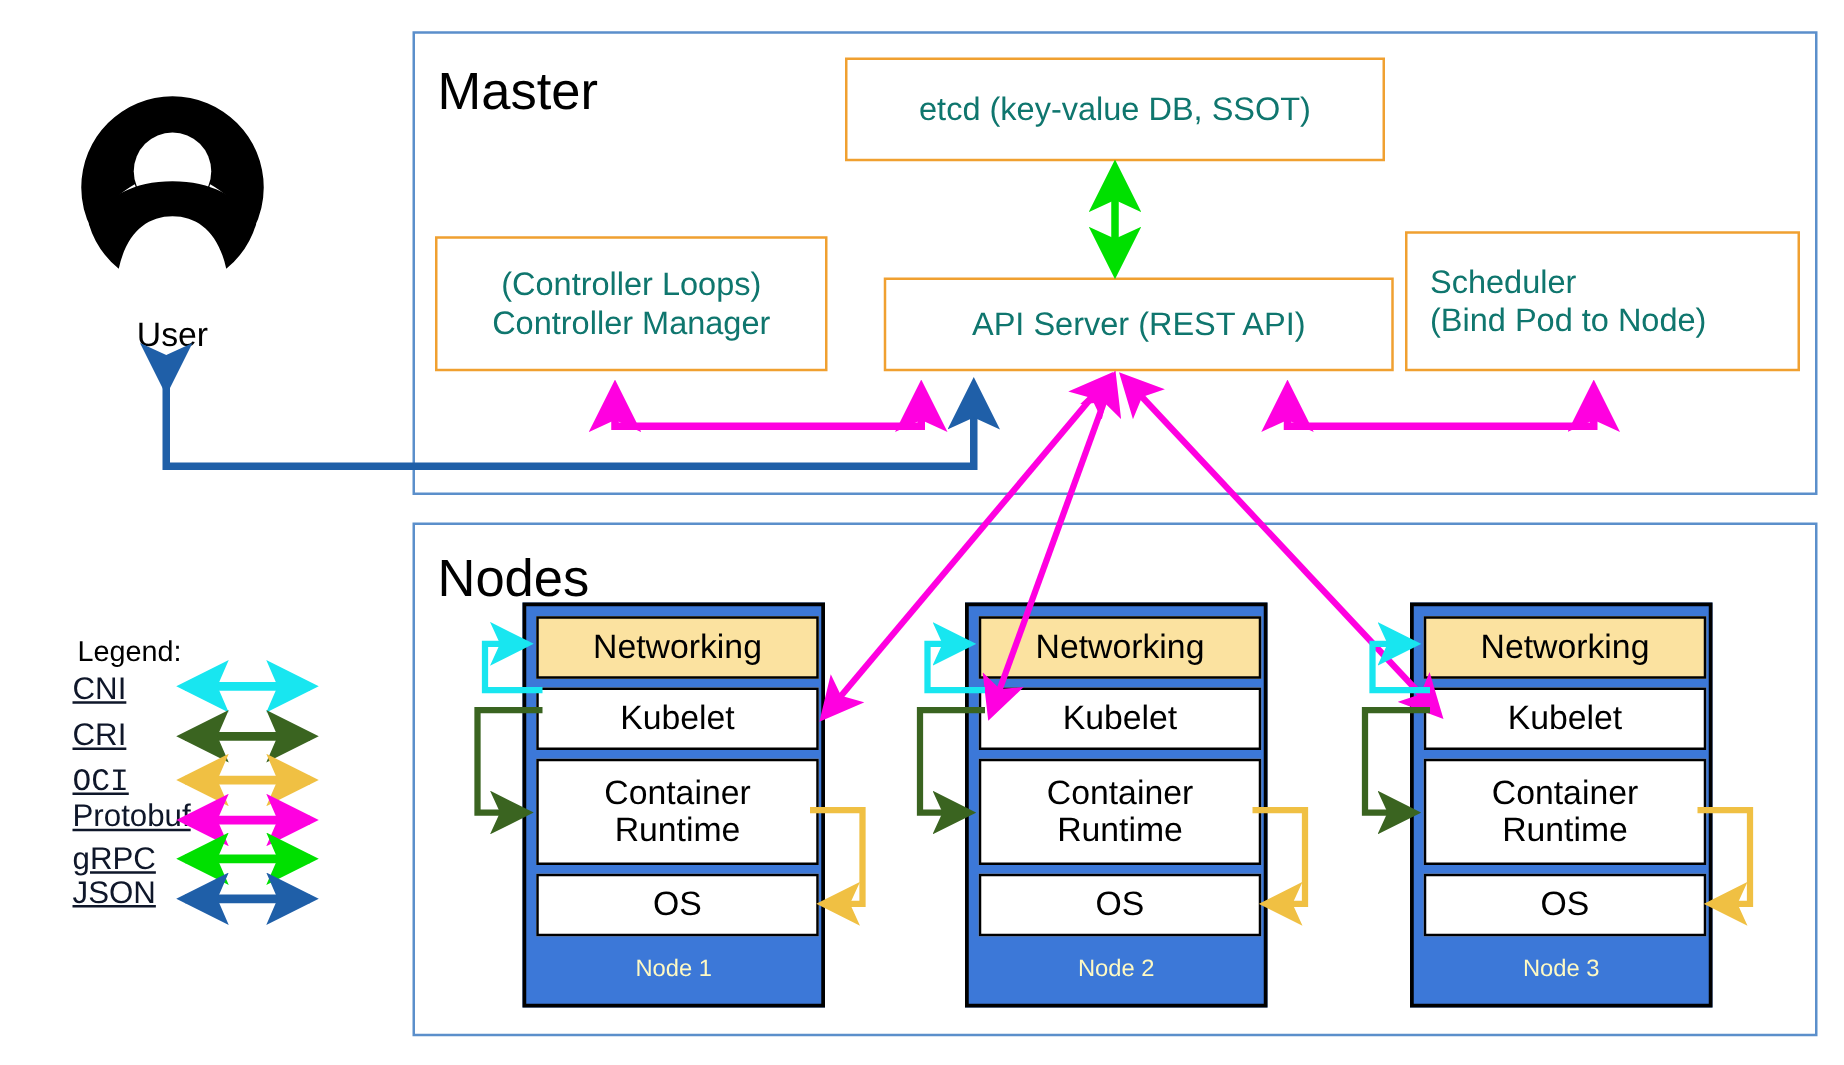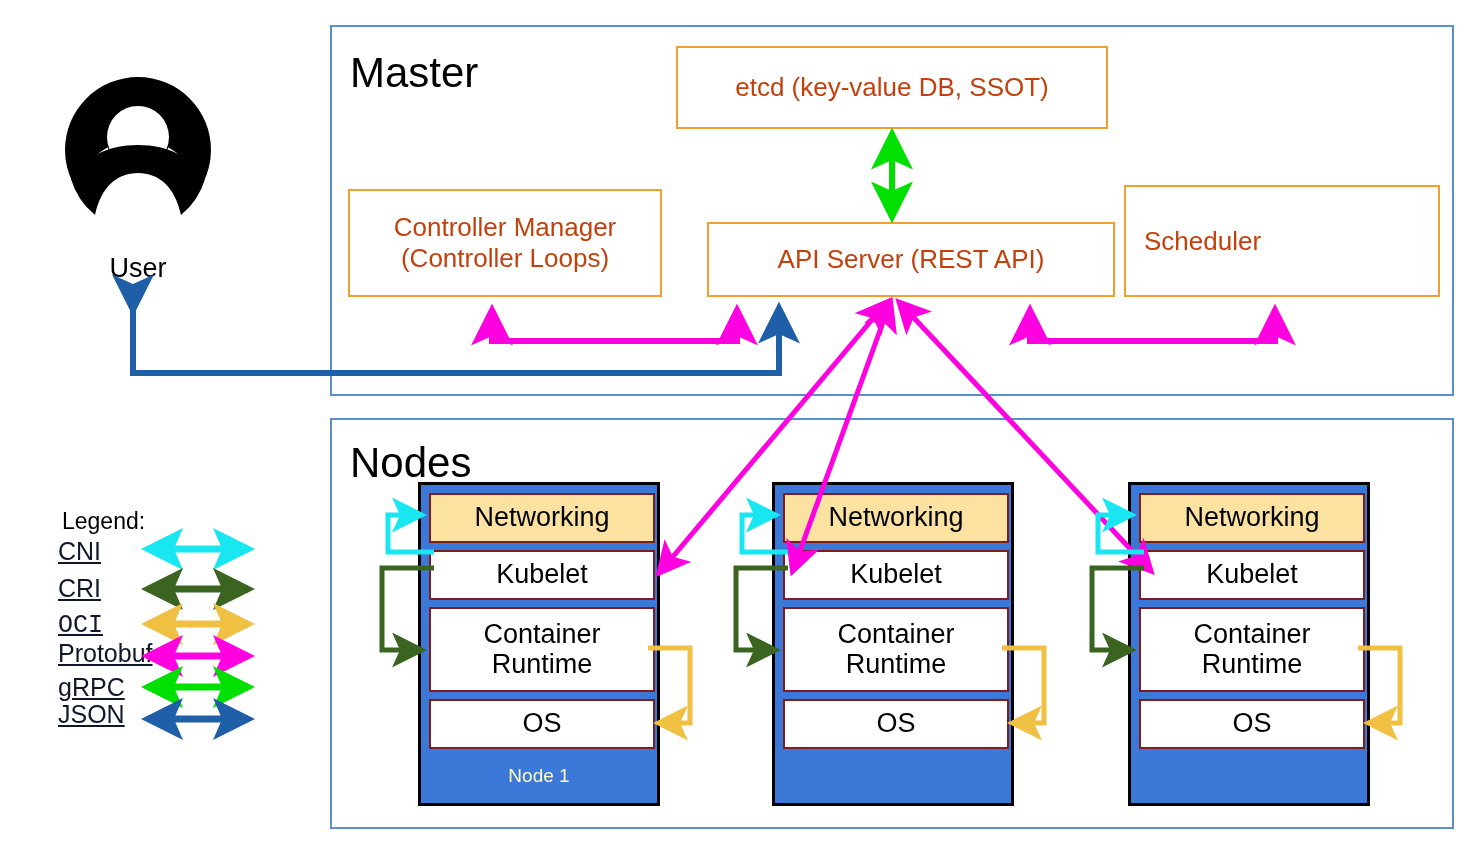--- a/index.html
+++ b/index.html
@@ -6,26 +6,26 @@
   body{width:1475px;height:852px;position:relative;overflow:hidden;
        font-family:"Liberation Sans","DejaVu Sans",sans-serif;}
 
   
   .group{position:absolute;border:2px solid #5B8FCB;background:transparent;}
   .group-title{position:absolute;font-size:42px;color:#000;line-height:1;white-space:nowrap;}
 
   
   .mbox{position:absolute;border:2px solid #F0A030;background:#ffffff;
         display:flex;align-items:center;justify-content:center;
-        text-align:center;font-size:26px;color:#c2410c;line-height:1.18;
+        text-align:center;font-size:26px;color:#0f766e;line-height:1.18;
         box-sizing:border-box;}
 
   
   .node{position:absolute;background:#3C78D8;border:3px solid #000;box-sizing:border-box;}
-  .node-layer{position:absolute;background:#ffffff;border:2px solid #7f1d1d;
+  .node-layer{position:absolute;background:#ffffff;border:2px solid #000000;
               box-sizing:border-box;display:flex;align-items:center;justify-content:center;
               text-align:center;font-size:27px;color:#000;line-height:1.1;}
   .node-layer.net{background:#FBE2A0;}
   .node-label{position:absolute;left:0;right:0;text-align:center;color:#fef9c3;font-size:19px;}
 
   
   .avatar{position:absolute;}
 
   .user-caption{position:absolute;font-size:27px;color:#000;text-align:center;white-space:nowrap;}
 
@@ -44,30 +44,31 @@
 <div class="group-title" style="left:350px;top:52px;">Master</div>
 
 <div class="group" style="left:330px;top:418px;width:1120px;height:407px;"></div>
 <div class="group-title" style="left:350px;top:442px;">Nodes</div>
 
 <div class="mbox" style="left:676px;top:46px;width:432px;height:83px;">
   <span>etcd (key-value DB, SSOT)</span>
 </div>
 
 <div class="mbox" style="left:348px;top:189px;width:314px;height:108px;flex-direction:column;">
+  <span>(Controller Loops)</span>
   <span>Controller Manager</span>
-  <span>(Controller Loops)</span>
 </div>
 
 <div class="mbox" style="left:707px;top:222px;width:408px;height:75px;">
   <span>API Server (REST API)</span>
 </div>
 
 <div class="mbox" style="left:1124px;top:185px;width:316px;height:112px;flex-direction:column;align-items:flex-start;padding-left:18px;">
   <span>Scheduler</span>
+  <span>(Bind Pod to Node)</span>
 </div>
 
 <div class="avatar" style="left:63px;top:75px;width:150px;height:150px;">
   <svg width="150" height="150" viewBox="0 0 150 150">
     <path d="M75 2 A73 73 0 0 1 148 75 A73 73 0 0 1 140 108
              C128 86 108 72 95 68
              A31 31 0 0 0 55 68
              C42 72 22 86 10 108
              A73 73 0 0 1 2 75 A73 73 0 0 1 75 2 Z" fill="#000000"></path>
     <circle cx="75" cy="62" r="32" fill="#000000"></circle>
@@ -103,36 +104,38 @@
   <div class="node-layer" style="left:8px;top:65px;width:226px;height:50px;">
     <span>Kubelet</span>
   </div>
   <div class="node-layer" style="left:8px;top:122px;width:226px;height:85px;flex-direction:column;">
     <span>Container</span>
     <span>Runtime</span>
   </div>
   <div class="node-layer" style="left:8px;top:214px;width:226px;height:50px;">
     <span>OS</span>
   </div>
+  <div class="node-label" style="top:280px;">Node 2</div>
 </div>
 
 <div class="node" style="left:1128px;top:482px;width:242px;height:324px;">
   <div class="node-layer net" style="left:8px;top:8px;width:226px;height:50px;">
     <span>Networking</span>
   </div>
   <div class="node-layer" style="left:8px;top:65px;width:226px;height:50px;">
     <span>Kubelet</span>
   </div>
   <div class="node-layer" style="left:8px;top:122px;width:226px;height:85px;flex-direction:column;">
     <span>Container</span>
     <span>Runtime</span>
   </div>
   <div class="node-layer" style="left:8px;top:214px;width:226px;height:50px;">
     <span>OS</span>
   </div>
+  <div class="node-label" style="top:280px;">Node 3</div>
 </div>
 
 <div class="legend-title" style="left:22px;top:508px;">Legend:</div>
 <div class="legend-link" style="left:22px;top:537px;">CNI</div>
 <div class="legend-link" style="left:22px;top:574px;">CRI</div>
 <div class="legend-link" style="left:22px;top:611px;font-family:Liberation Mono, monospace;">OCI</div>
 <div class="legend-link" style="left:22px;top:639px;">Protobuf</div>
 <div class="legend-link" style="left:22px;top:673px;">gRPC</div>
 <div class="legend-link" style="left:22px;top:700px;">JSON</div>
 

